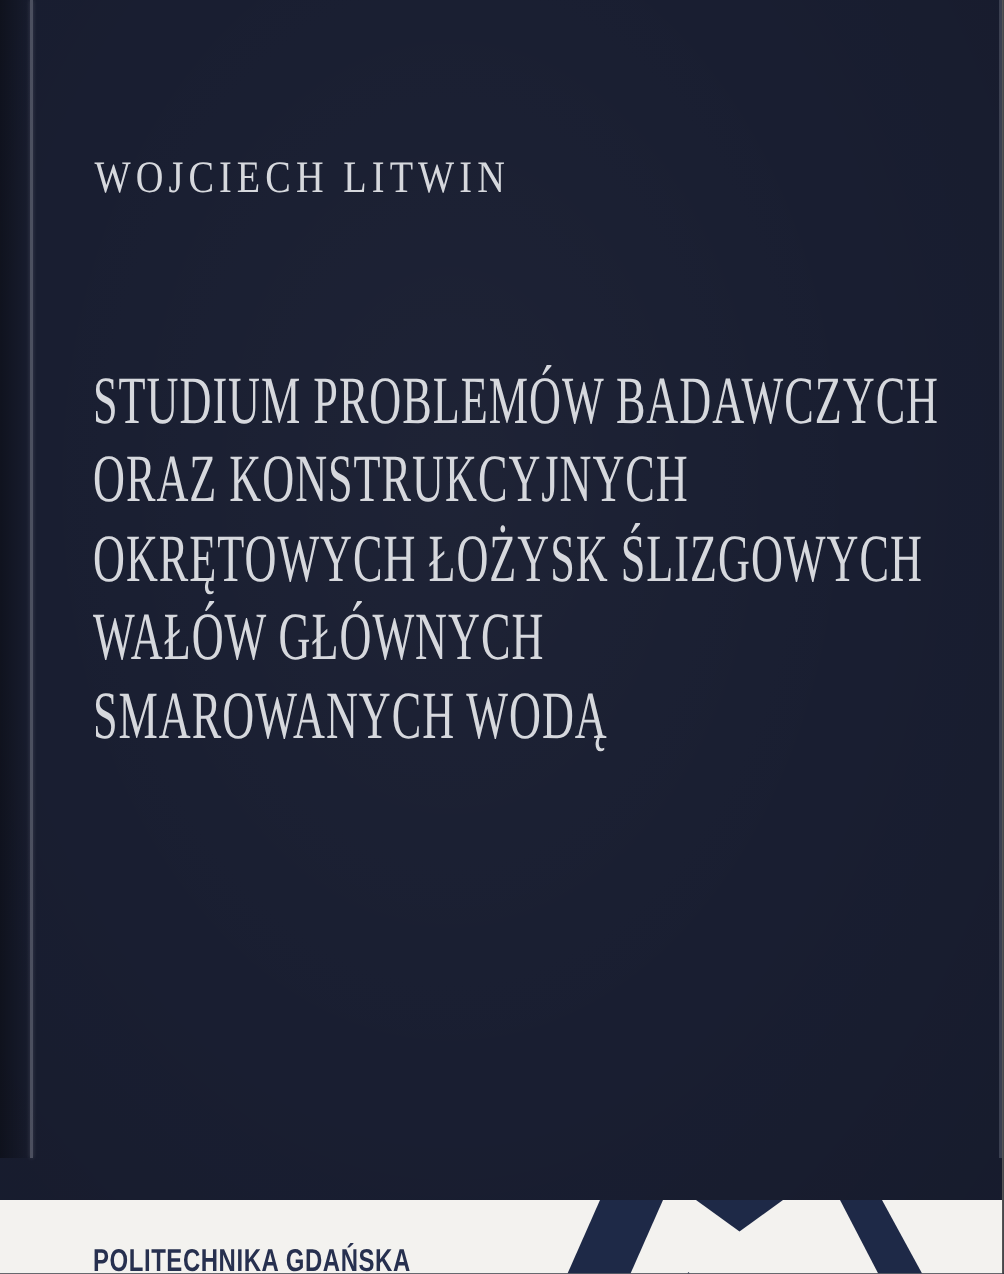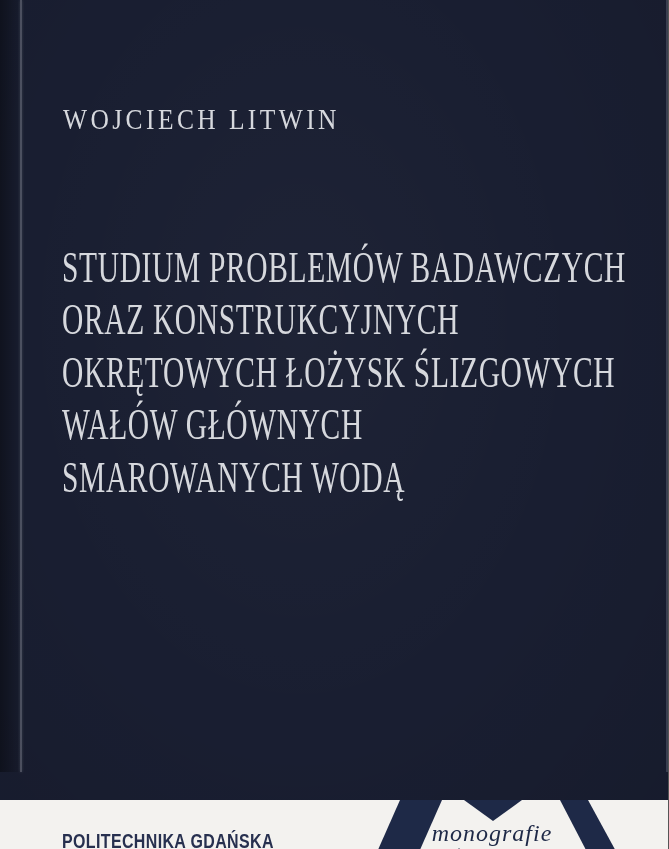--- a/index.html
+++ b/index.html
@@ -106,17 +106,16 @@
       <polygon points="438,77 459,48 482,77" fill="#1e2947"></polygon>
 
       <polygon points="517,77 538,50 560,77" fill="#1e2947"></polygon>
 
       <polygon points="560,0 588,0 630,77 600,77" fill="#1e2947"></polygon>
 
       <rect x="200" y="73.6" width="469" height="3.4" fill="url(#stripFade)"></rect>
     </svg>
 
     <div class="publisher">POLITECHNIKA GDAŃSKA</div>
-    <div class="series-label">monografie</div>
     <div class="series-number">170</div>
   </div>
 
 </div>
 
 </body></html>

